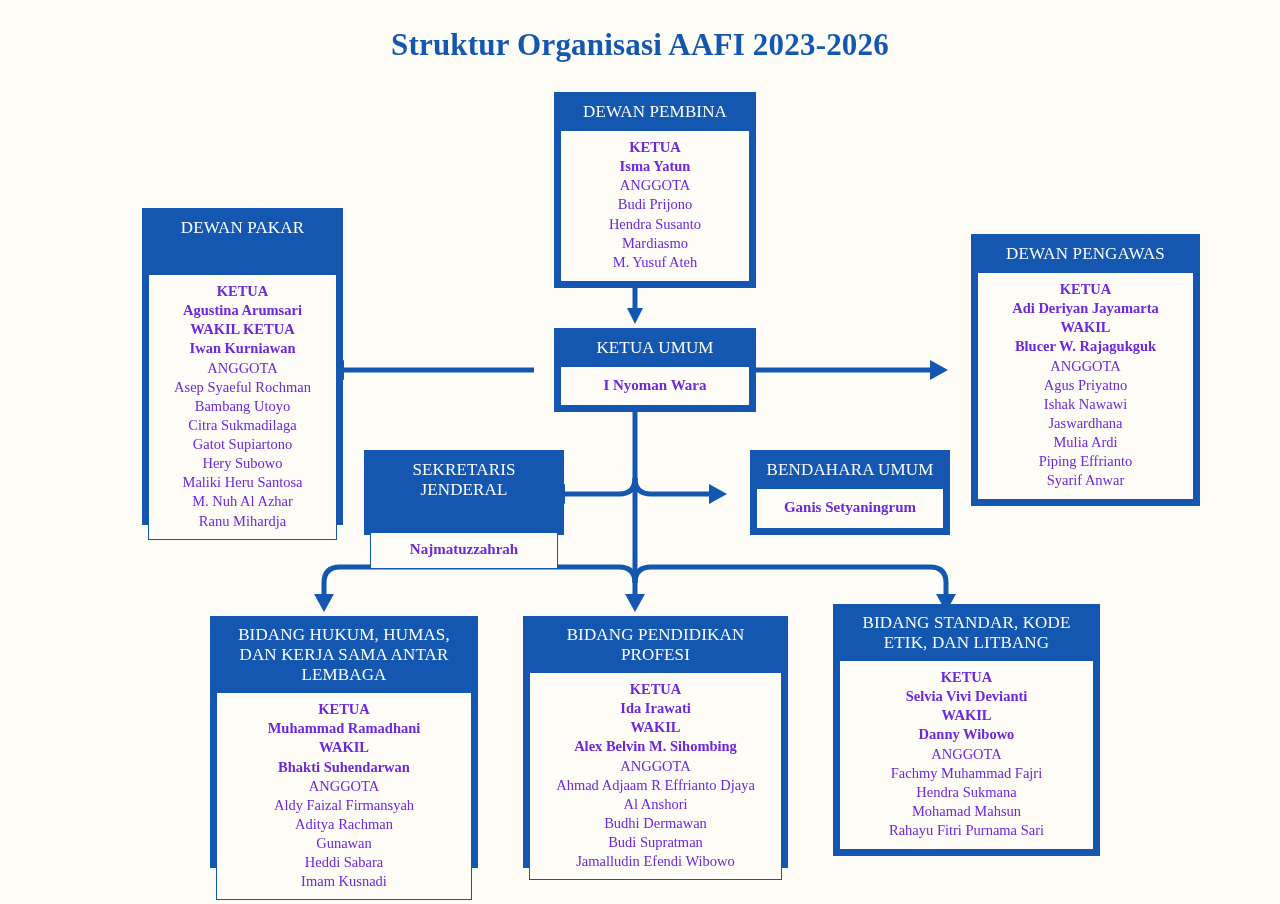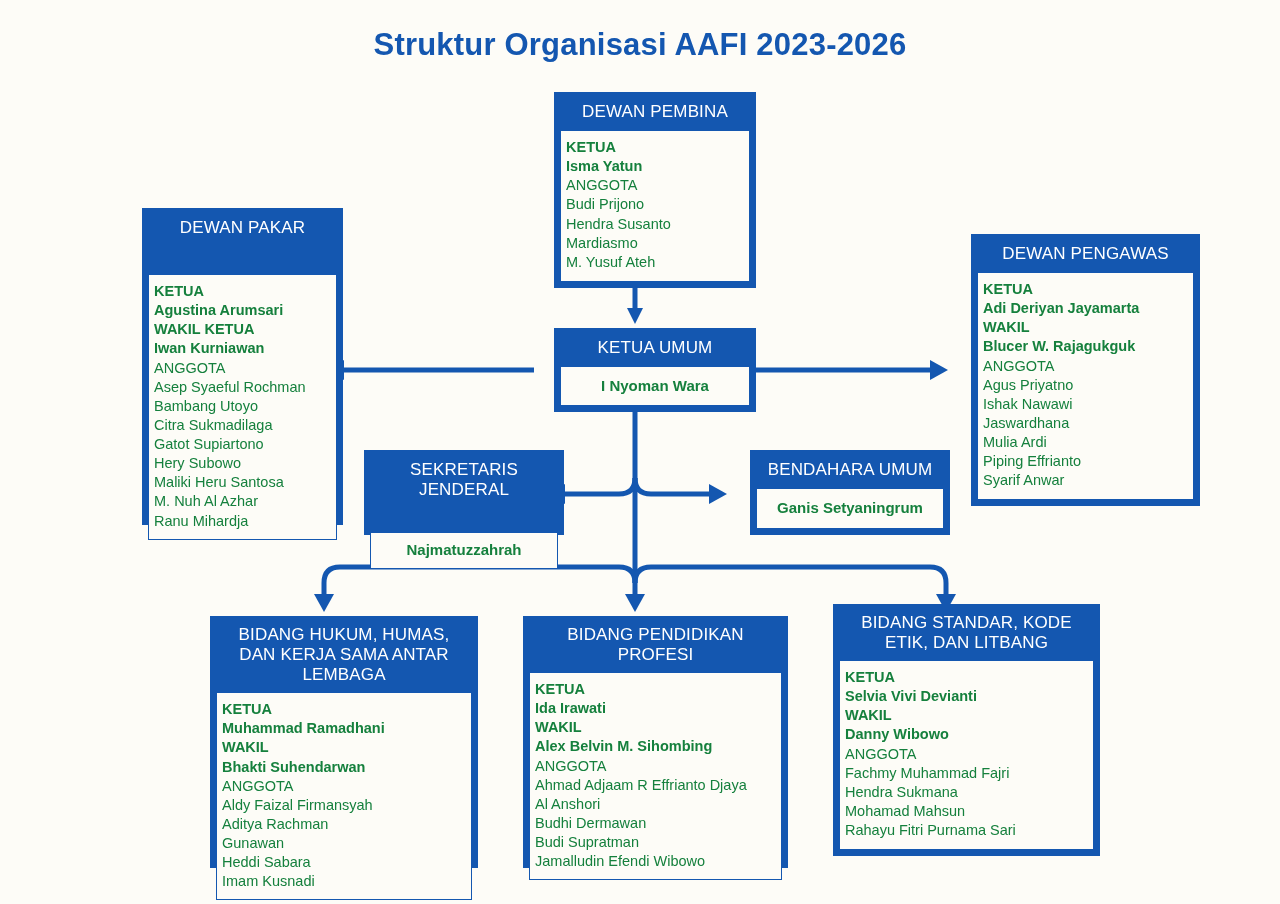--- a/index.html
+++ b/index.html
@@ -10,20 +10,21 @@
     width: 1280px;
     height: 904px;
     background: #fdfcf7;
     font-family: "Liberation Sans", sans-serif;
     overflow: hidden;
   }
   #stage {
     position: relative;
     width: 1128px;
     height: 904px;
+    font-family: Liberation Serif, serif;
   }
 
   
   #chart-title {
     position: absolute;
     left: 0;
     top: 27px;
     width: 1280px;
     text-align: center;
     font-size: 31px;
@@ -62,22 +63,23 @@
     letter-spacing: 0.15px;
   }
   .node-header.two-line {
     padding: 6px 6px 7px 6px;
   }
   .node-body {
     background: #fdfcf7;
     border: 1px solid #1457b0;
     margin: 0 3px 3px 3px;
     flex: 1;
+    text-align: center;
     padding: 7px 5px 8px 5px;
-    color: #15803d;
+    color: #6d28d9;
     font-size: 14.5px;
     line-height: 1.32;
   }
   .node-body .role {
     font-weight: bold;
   }
   .node-body .person {
     font-weight: normal;
   }
   .node-body .person.bold {

